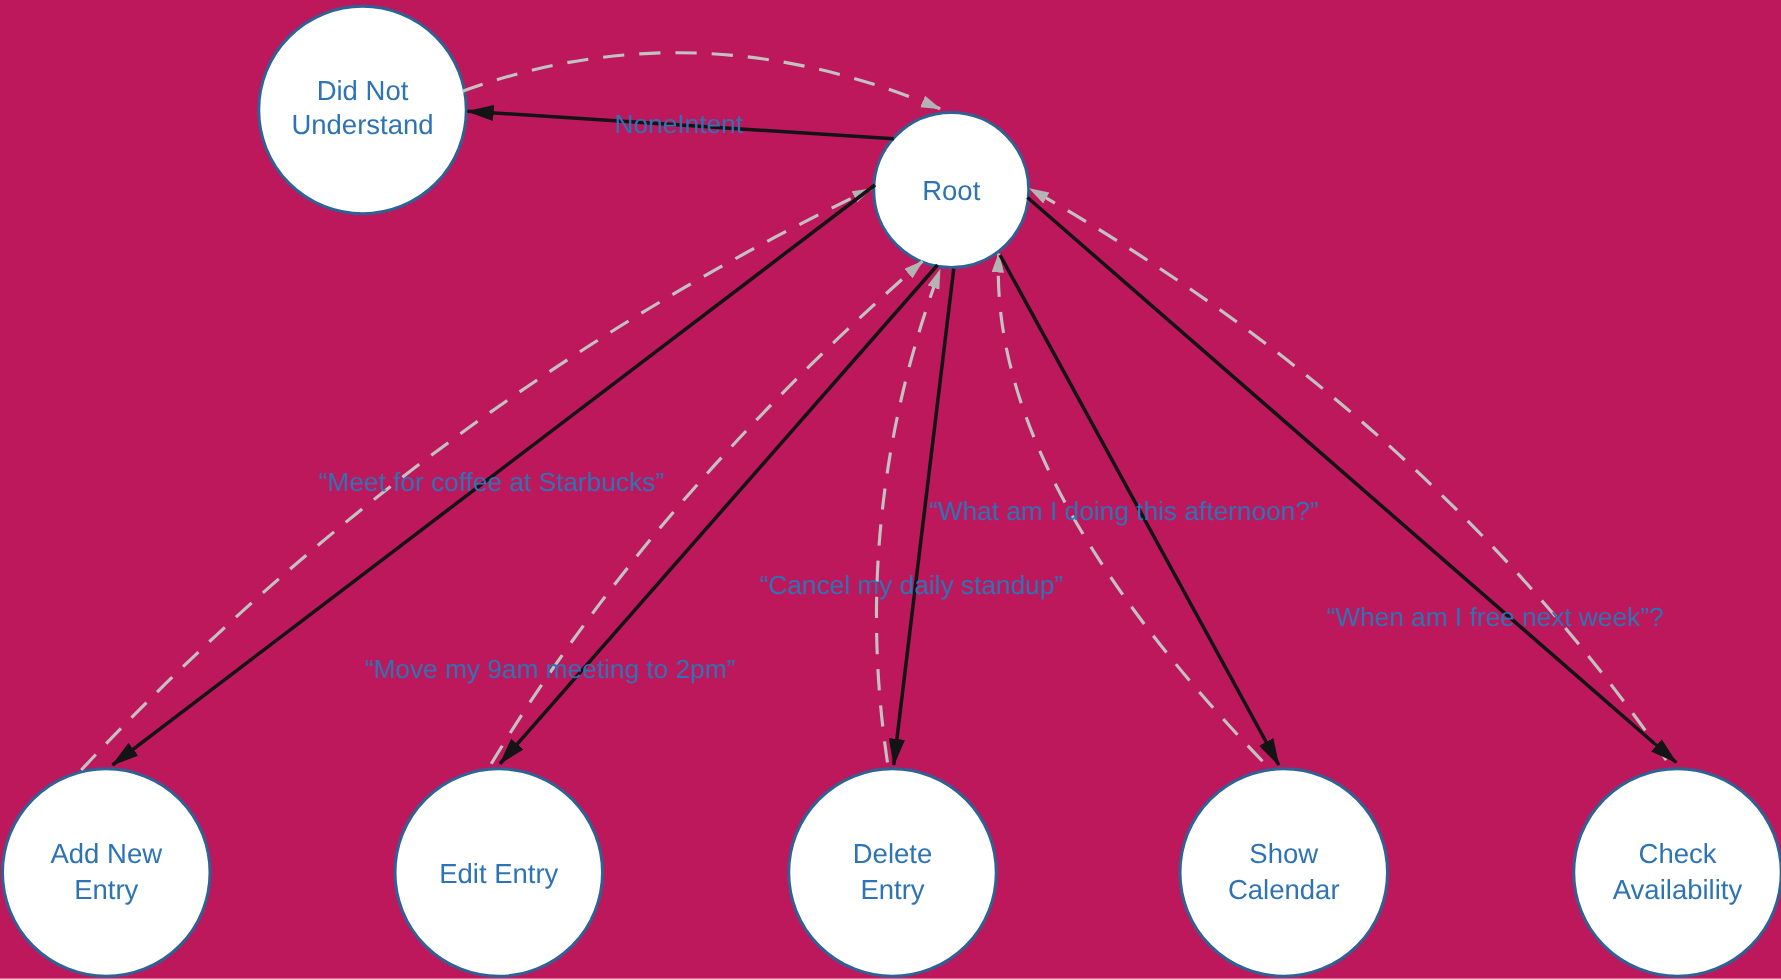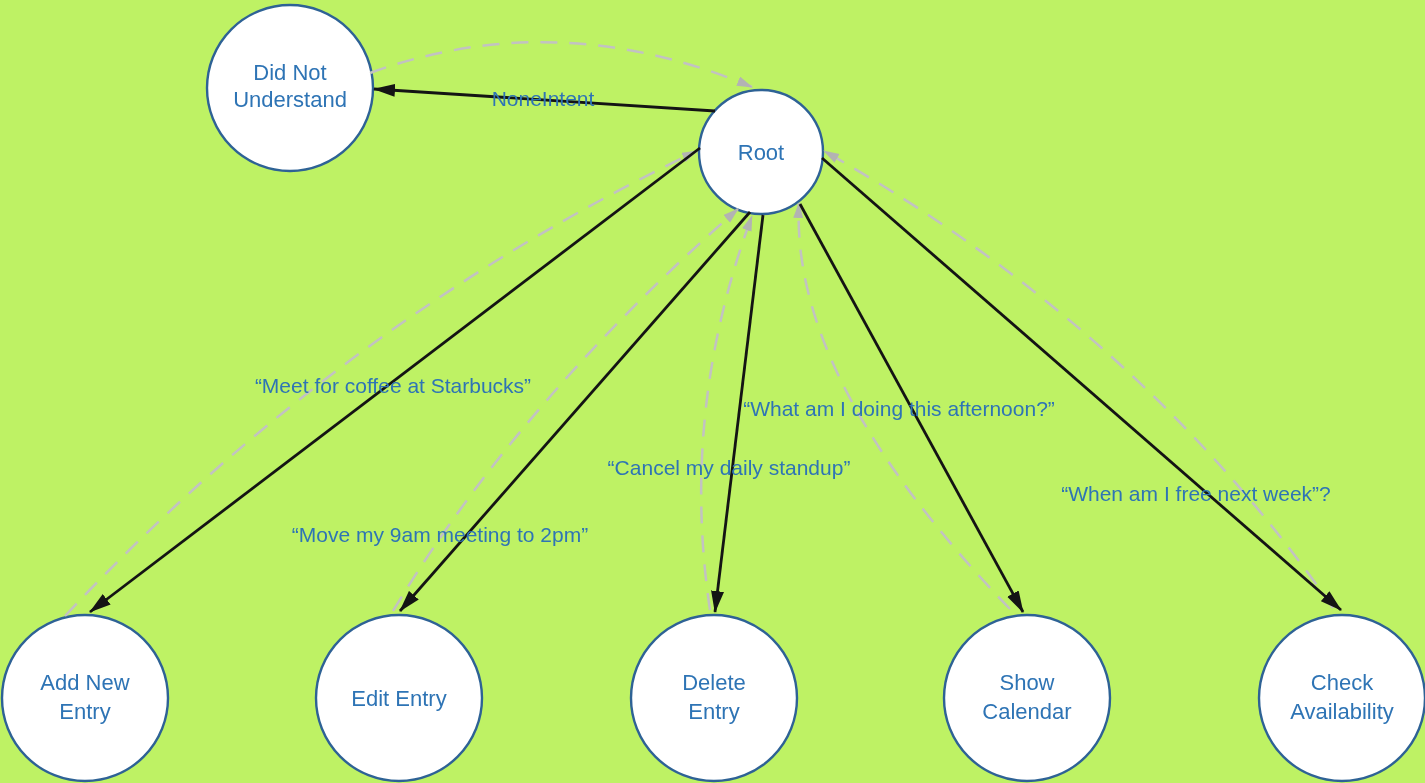--- a/index.html
+++ b/index.html
@@ -1,20 +1,20 @@
 <!DOCTYPE html>
 <html><head>
 <meta charset="utf-8">
 <style>
   html, body { margin: 0; padding: 0; background: #ffffff; }
   .stage {
     position: relative;
     width: 1425px;
     height: 783px;
-    background: #bef264;
+    background: #be185d;
     overflow: hidden;
     font-family: "Liberation Sans", sans-serif;
   }
   svg { display: block; }
   .node-circle { fill: #ffffff; stroke-width: 2.4px; }
   .edge-solid  { fill: none; stroke-width: 2.8px; }
   .edge-dashed { fill: none; stroke-width: 2.5px; stroke-dasharray: 17 12; }
   .node-text   { font-size: 22px; text-anchor: middle; font-family: "Liberation Sans", sans-serif; }
   .edge-text   { font-size: 21px; text-anchor: middle; font-family: "Liberation Sans", sans-serif; }
 </style>

